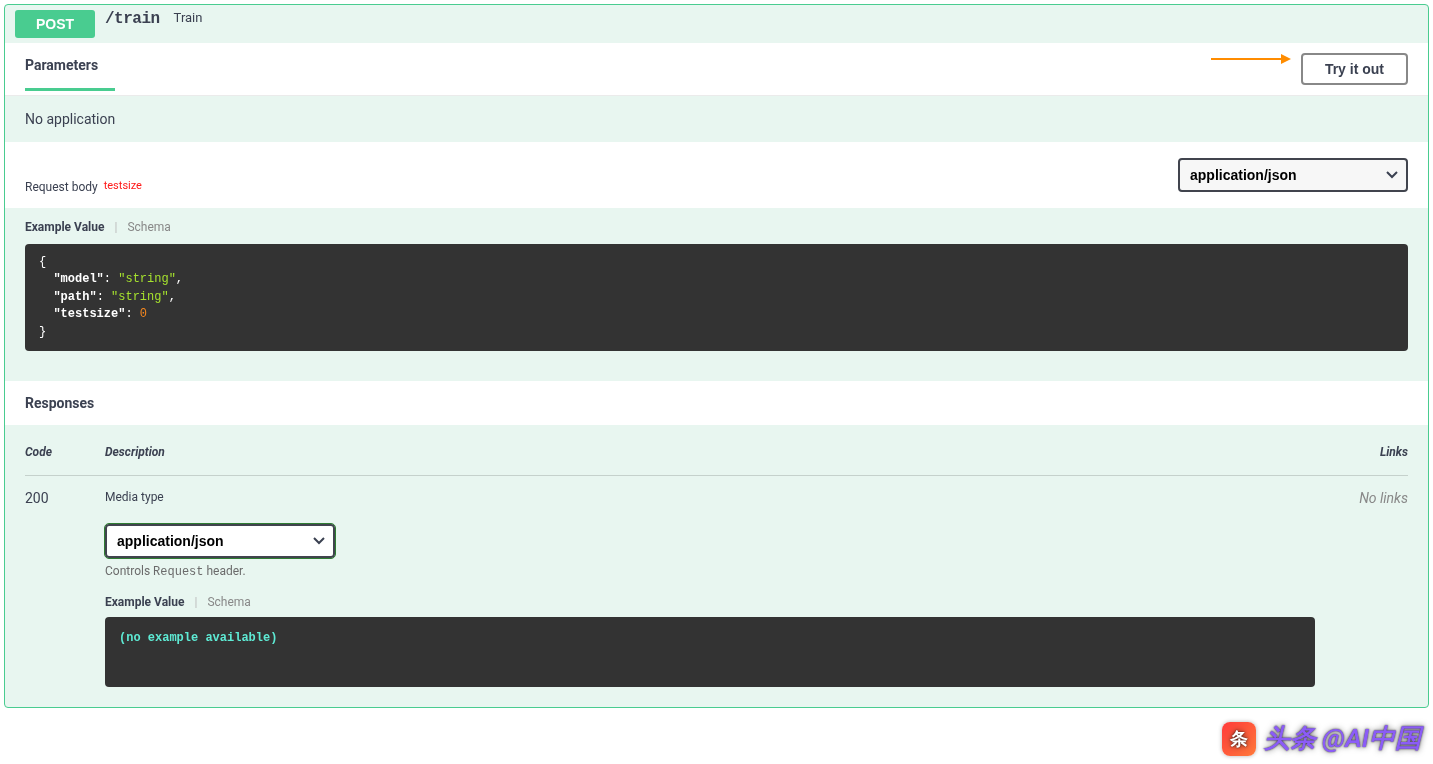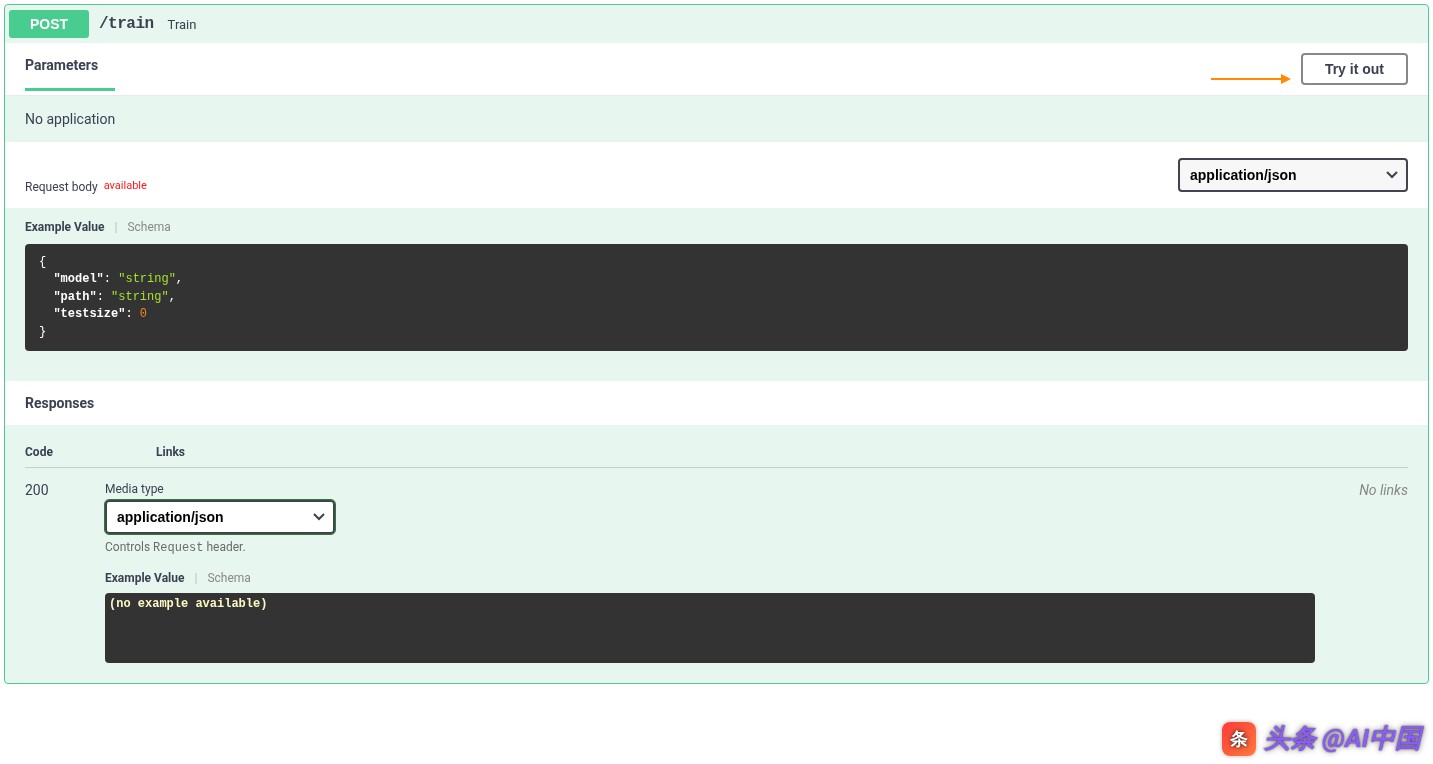--- a/index.html
+++ b/index.html
@@ -11,22 +11,21 @@
     padding: 4px;
   }
   .opblock {
     border: 1px solid #49cc90;
     border-radius: 4px;
     background: #e8f6f0;
     overflow: hidden;
   }
   .opblock-summary {
     display: flex;
-    align-items: center;
-    padding: 5px 4px;
+    padding: 5px 10px;
     gap: 10px;
   }
   .method-badge {
     background: #49cc90;
     color: #fff;
     font-weight: 700;
     font-size: 14px;
     padding: 6px 0;
     width: 80px;
     text-align: center;
@@ -159,35 +158,36 @@
   }
   .responses-table {
     padding: 20px;
   }
   .rt-head {
     display: flex;
     font-size: 12px;
     font-weight: 700;
     color: #3b4151;
     border-bottom: 1px solid rgba(0,0,0,0.15);
-    padding-bottom: 8px;
+    padding-bottom: 16px;
+    font-style: italic;
   }
   .col-code { width: 80px; flex: none; }
   .col-desc { flex: 1; }
   .col-links { width: 80px; flex: none; text-align: right; }
   .rt-row {
     display: flex;
     padding-top: 14px;
     font-size: 14px;
     align-items: flex-start;
   }
   .rt-row .col-code { font-size: 14px; }
   .rt-row .col-links { font-style: italic; color: #888; font-size: 14px; }
   .resp-desc-text { font-size: 16px; color: #3b4151; margin-bottom: 18px; }
-  .media-type-label { font-size: 12px; color: #3b4151; margin-bottom: 4px; }
+  .media-type-label { font-size: 12px; color: #3b4151; margin-bottom: 20px; }
   .media-select {
     border: 2px solid #41444e;
     outline: 1px solid #2e7d32;
     border-radius: 4px;
     padding: 7px 30px 7px 10px;
     font-weight: 700;
     font-size: 14px;
     background: #fff;
     min-width: 230px;
     appearance: none;
@@ -201,24 +201,24 @@
   .resp-example-tabs {
     display: flex;
     align-items: center;
     gap: 10px;
     font-size: 12px;
     margin-top: 16px;
     margin-bottom: 8px;
   }
   .resp-code-block {
     background: #333333;
-    color: #fef9c3;
+    color: #5eead4;
     font-family: "Courier New", monospace;
     font-size: 12px;
-    padding: 4px;
+    padding: 14px;
     border-radius: 4px;
     min-height: 70px;
     font-weight: 700;
     max-width: 1210px;
   }
   .watermark {
     position: fixed;
     right: 12px;
     bottom: 8px;
     display: flex;
@@ -251,39 +251,39 @@
   <div class="opblock-summary">
     <span class="method-badge">POST</span>
     <span class="op-path">/train</span>
     <span class="op-desc">Train</span>
   </div>
 
   <div class="section-header">
     <div class="parameters-tab">
       <h4>Parameters</h4>
     </div>
-    <div style="display:flex;align-items:flex-end;">
+    <div style="display:flex;align-items:flex-start;">
       <span class="arrow-annotation">
         <svg class="arrow-line" width="80" height="12" viewBox="0 0 80 12">
           <line x1="0" y1="6" x2="70" y2="6" stroke="#ff8c00" stroke-width="2"></line>
           <polygon points="70,1 80,6 70,11" fill="#ff8c00"></polygon>
         </svg>
       </span>
       <button class="try-out-btn">Try it out</button>
     </div>
   </div>
 
   <div class="body-content">
     <div class="no-params">No application</div>
   </div>
 
   <div class="request-body-header">
     <div class="rb-left">
       <span class="rb-title">Request body</span>
-      <span class="rb-required">available</span>
+      <span class="rb-required">testsize</span>
     </div>
     <span class="select-wrap">
       <select class="content-type-select">
         <option>application/json</option>
       </select>
       <svg class="chevron" width="12" height="8" viewBox="0 0 12 8">
         <path d="M1 1 L6 6 L11 1" stroke="#3b4151" stroke-width="2" fill="none"></path>
       </svg>
     </span>
   </div>
@@ -298,20 +298,21 @@
   <span class="key">"model"</span>: <span class="str">"string"</span>,
   <span class="key">"path"</span>: <span class="str">"string"</span>,
   <span class="key">"testsize"</span>: <span class="num">0</span>
 }</pre>
 
   <div class="responses-header">Responses</div>
 
   <div class="responses-table">
     <div class="rt-head">
       <div class="col-code">Code</div>
+      <div class="col-desc">Description</div>
       <div class="col-links">Links</div>
     </div>
 
     <div class="rt-row">
       <div class="col-code">200</div>
       <div class="col-desc">
 
         <div class="media-type-label">Media type</div>
         <span class="select-wrap">
           <select class="media-select">

